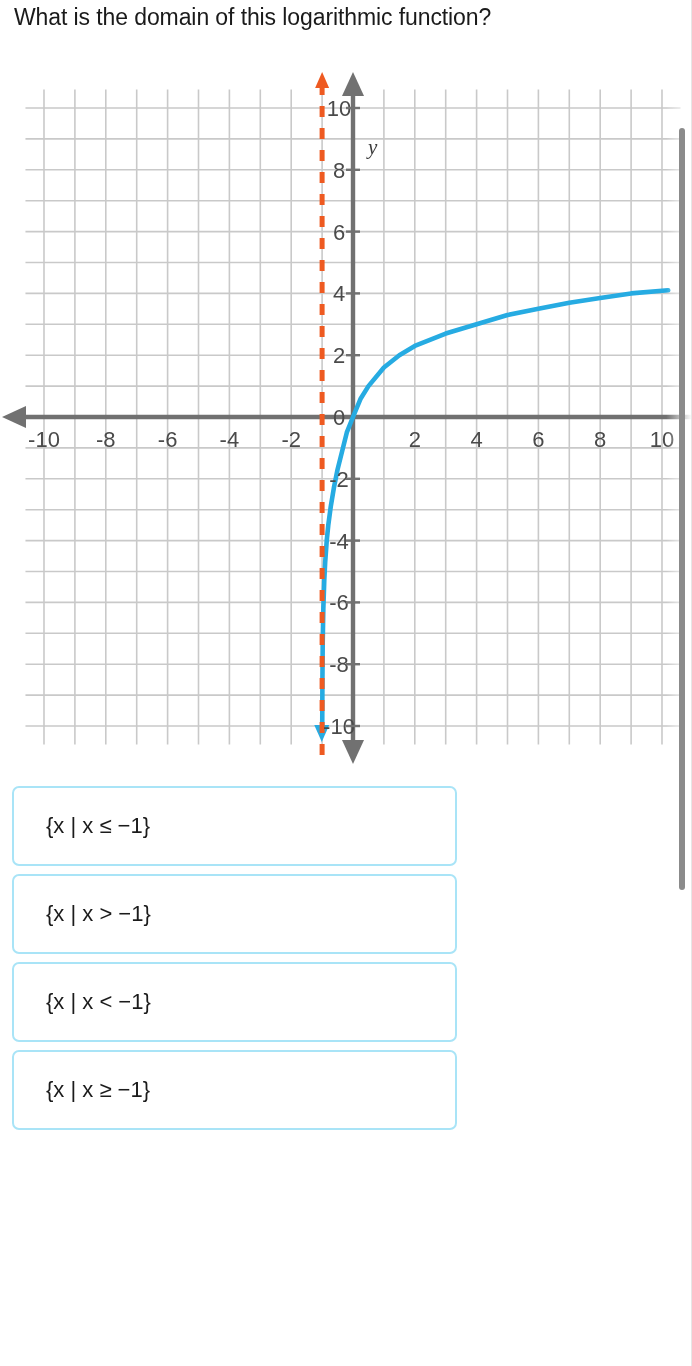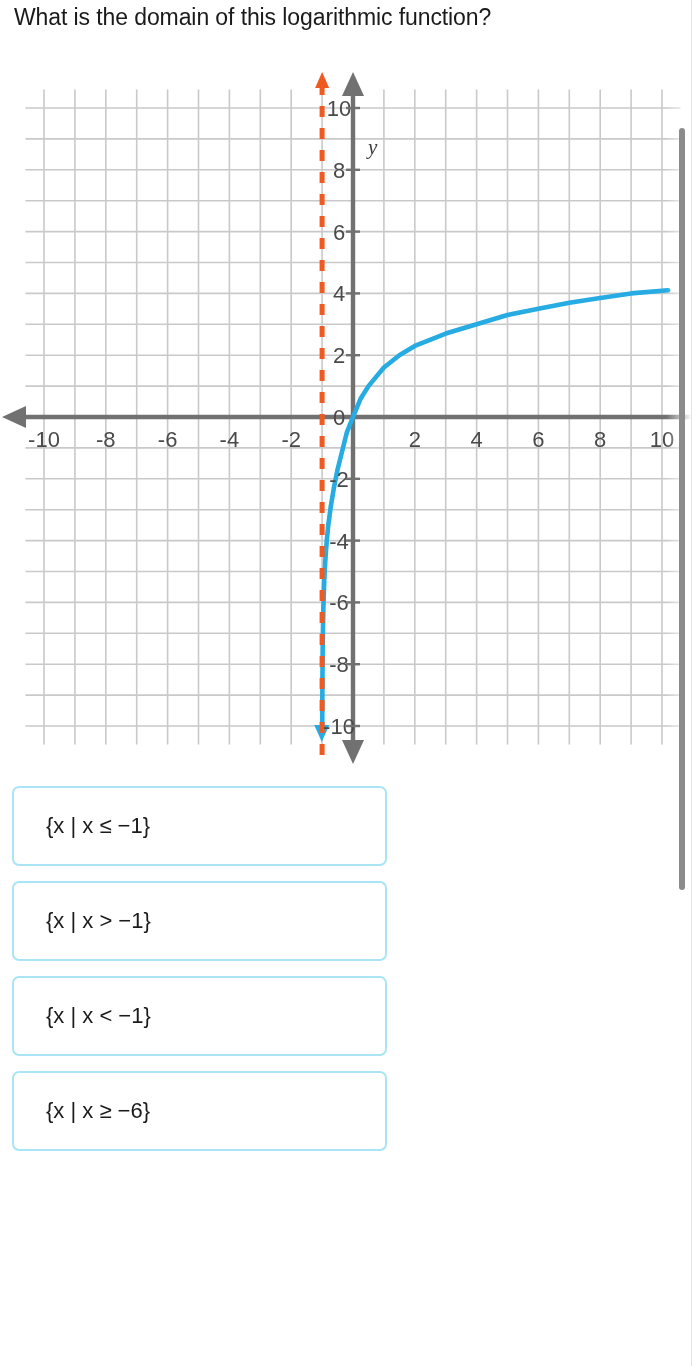--- a/index.html
+++ b/index.html
@@ -40,22 +40,22 @@
   #graph-svg { display: block; }
 
   
   #options {
     position: absolute;
     left: 0; top: 786px;
     width: 692px;
   }
   .option {
     position: relative;
-    margin: 0 0 15px 12px;
-    width: 375px;
+    margin: 0 0 8px 12px;
+    width: 445px;
     height: 80px;
     background: #ffffff;
     border: 2px solid #a9e4f7;
     border-radius: 7px;
     display: flex;
     align-items: center;
     cursor: pointer;
   }
   .option-label {
     padding-left: 32px;
@@ -206,21 +206,21 @@
     <div class="option">
       <span class="option-label math">{x | x ≤ −1}</span>
     </div>
     <div class="option">
       <span class="option-label math">{x | x &gt; −1}</span>
     </div>
     <div class="option">
       <span class="option-label math">{x | x &lt; −1}</span>
     </div>
     <div class="option">
-      <span class="option-label math">{x | x ≥ −6}</span>
+      <span class="option-label math">{x | x ≥ −1}</span>
     </div>
   </div>
 
   <div id="page-border-right"></div>
   <div id="scrollbar-track">
     <div id="scrollbar-thumb"></div>
   </div>
 
 </div>
 

